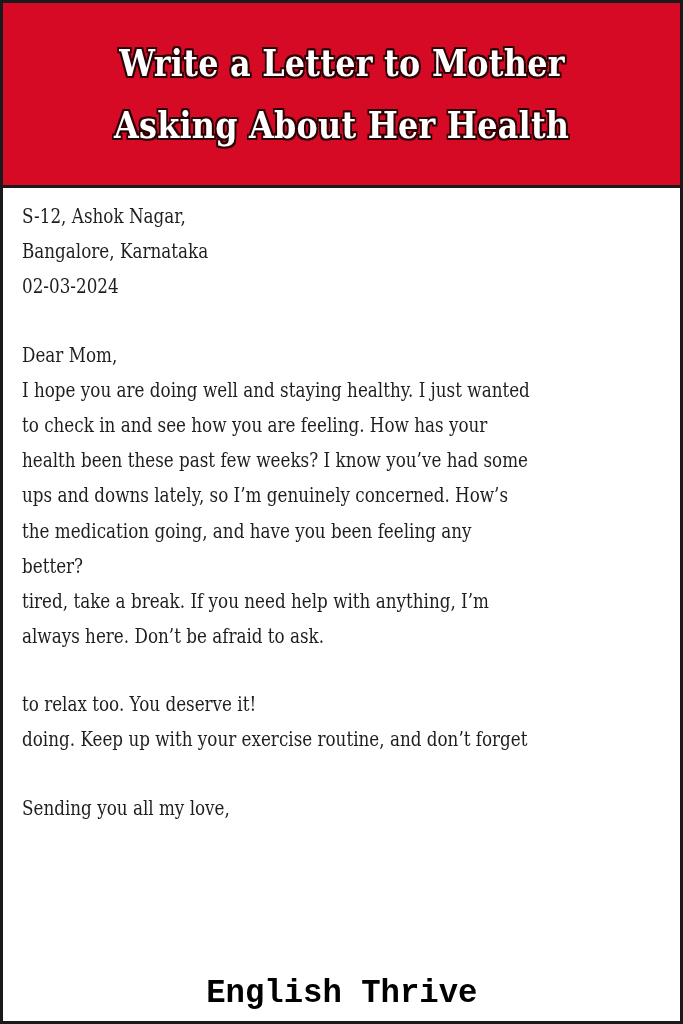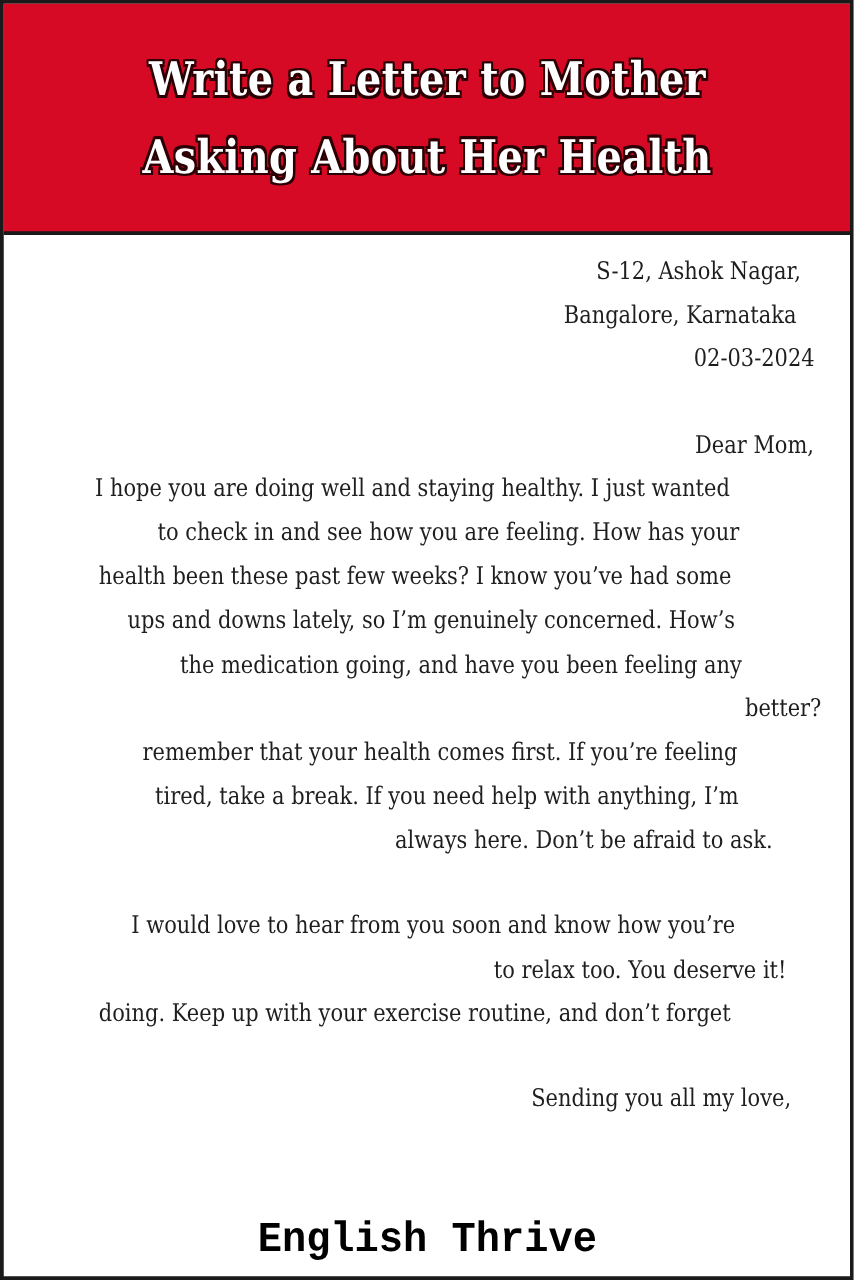--- a/index.html
+++ b/index.html
@@ -60,21 +60,20 @@
       font-family: "DejaVu Serif", serif;
       font-size: 19.5px;
       line-height: 35.2px;
       color: #1e1e1e;
       transform-origin: left top;
     }
     .line {
       display: block;
       height: 35.2px;
       white-space: nowrap;
-      text-align: right;
     }
     .line > span {
       display: inline-block;
       transform: scaleX(0.86);
       transform-origin: left center;
     }
     .gap {
       height: 33px;
     }
     .footer {
@@ -116,29 +115,27 @@
     <div>
       <div class="line"><span>I hope you are doing well and staying healthy. I just wanted</span></div>
       <div class="line"><span>to check in and see how you are feeling. How has your</span></div>
       <div class="line"><span>health been these past few weeks? I know you’ve had some</span></div>
       <div class="line"><span>ups and downs lately, so I’m genuinely concerned. How’s</span></div>
       <div class="line"><span>the medication going, and have you been feeling any</span></div>
       <div class="line"><span>better?</span></div>
     </div>
 
     <div>
-      <div class="line"><span>remember that your health comes first. If you’re feeling</span></div>
       <div class="line"><span>tired, take a break. If you need help with anything, I’m</span></div>
       <div class="line"><span>always here. Don’t be afraid to ask.</span></div>
     </div>
 
     <div class="gap"></div>
 
     <div>
-      <div class="line"><span>I would love to hear from you soon and know how you’re</span></div>
       <div class="line"><span>to relax too. You deserve it!</span></div>
       <div class="line"><span>doing. Keep up with your exercise routine, and don’t forget</span></div>
     </div>
 
     <div class="gap"></div>
 
     <div class="line"><span>Sending you all my love,</span></div>
   </div>
 
   <div class="footer">

